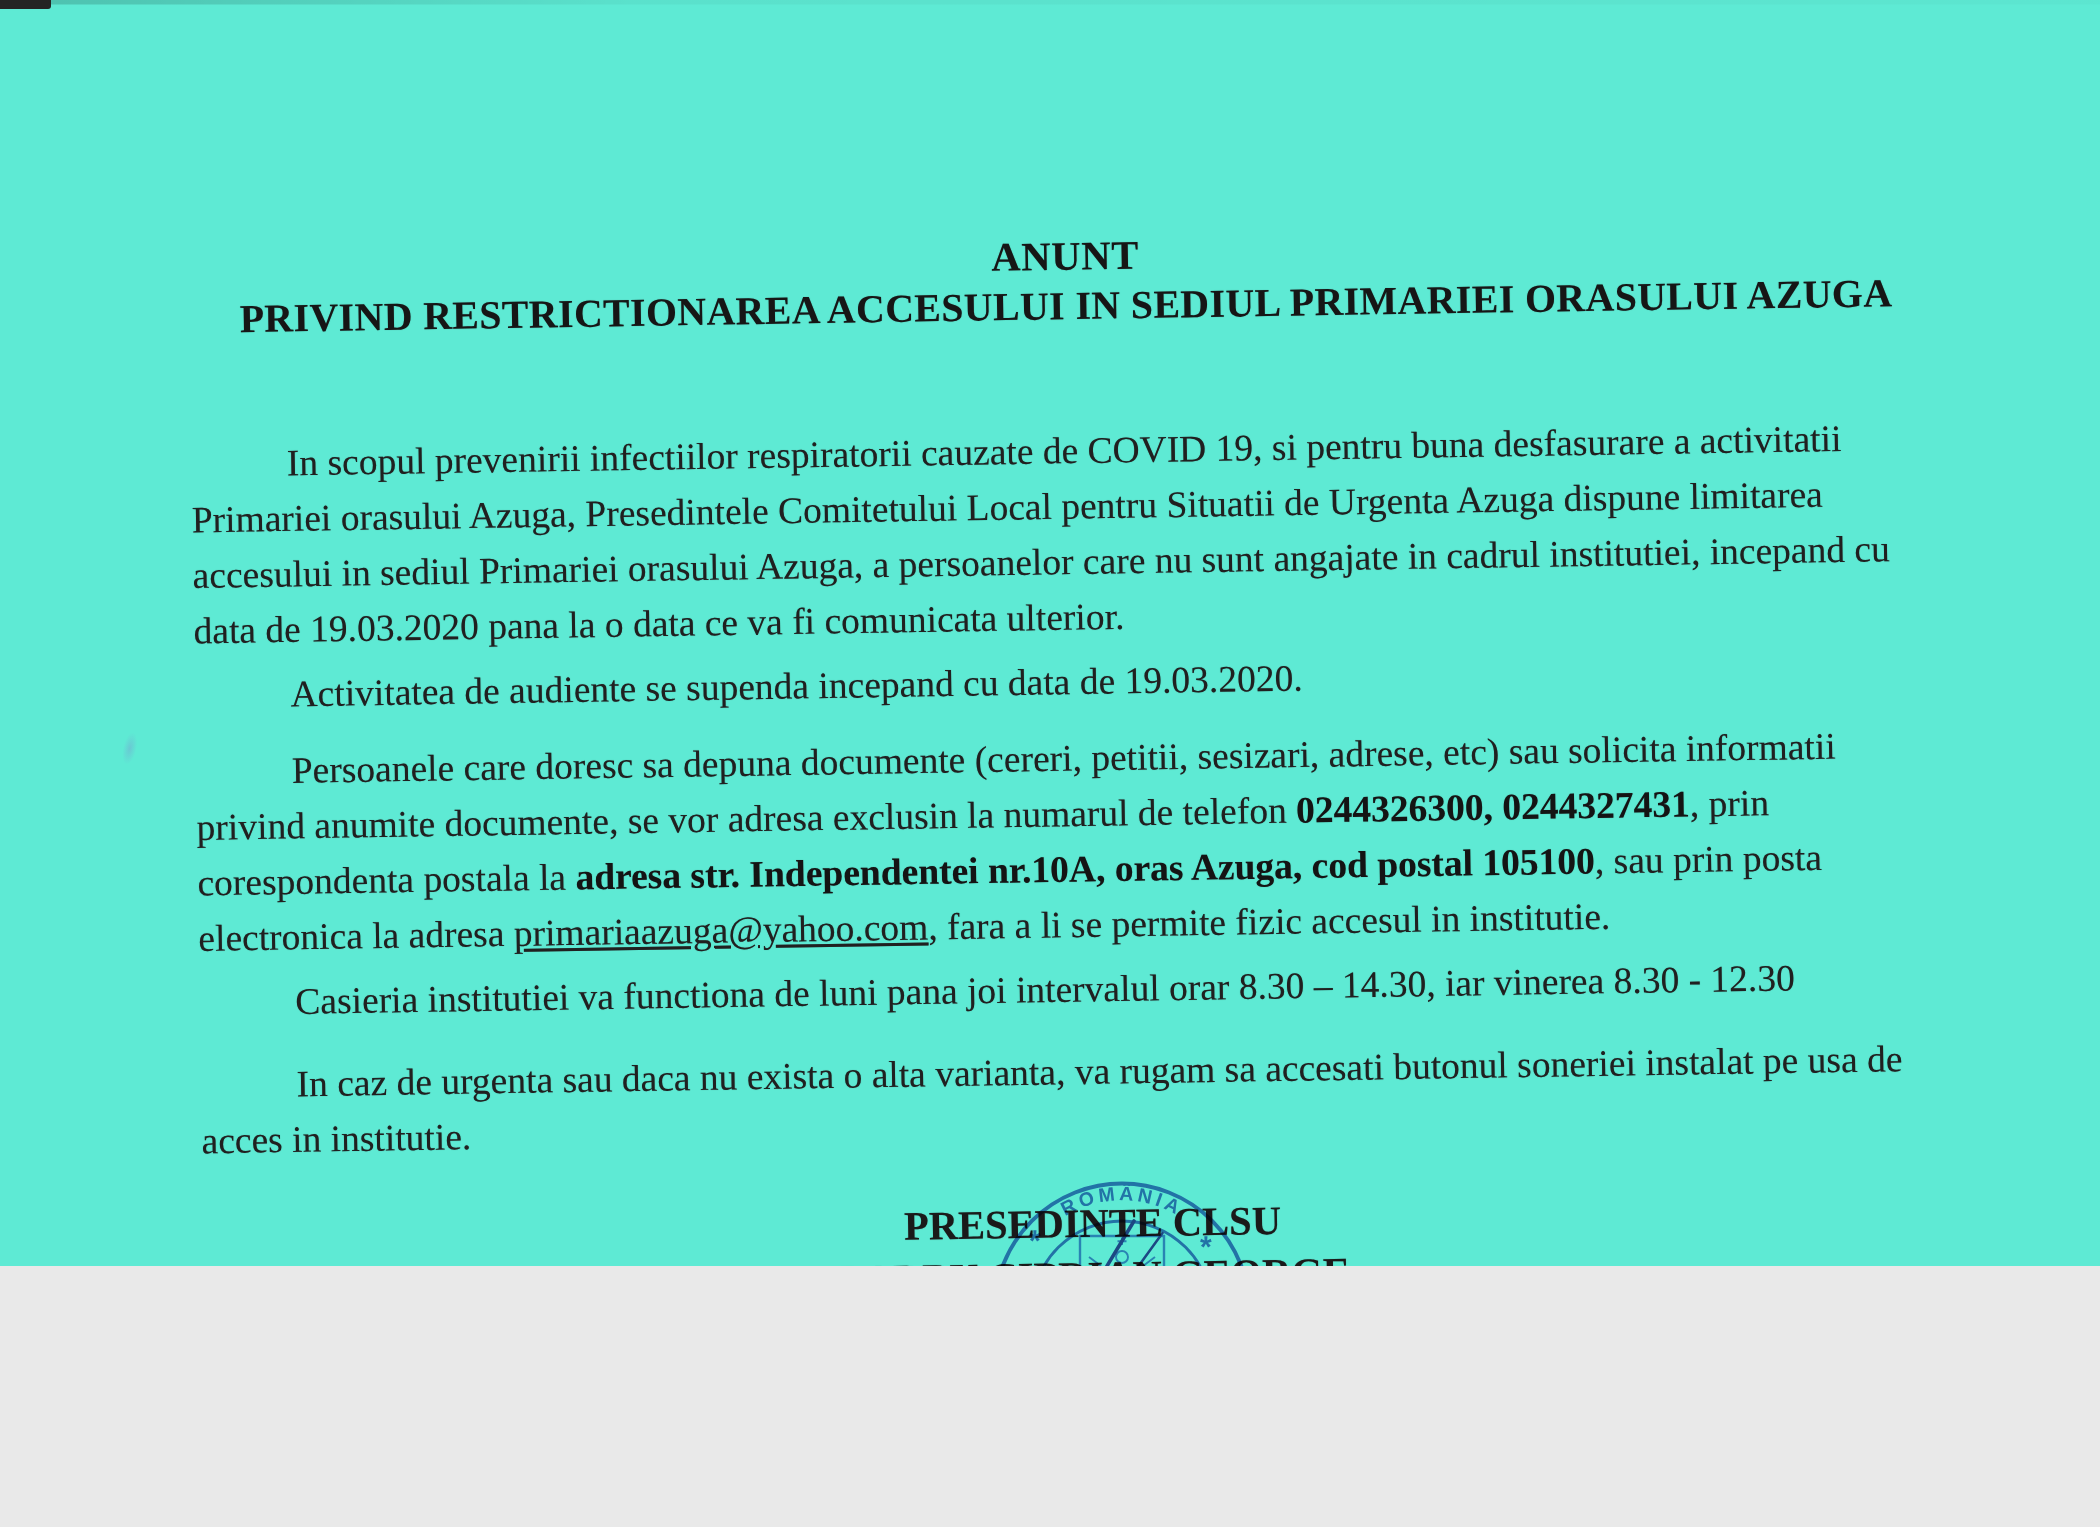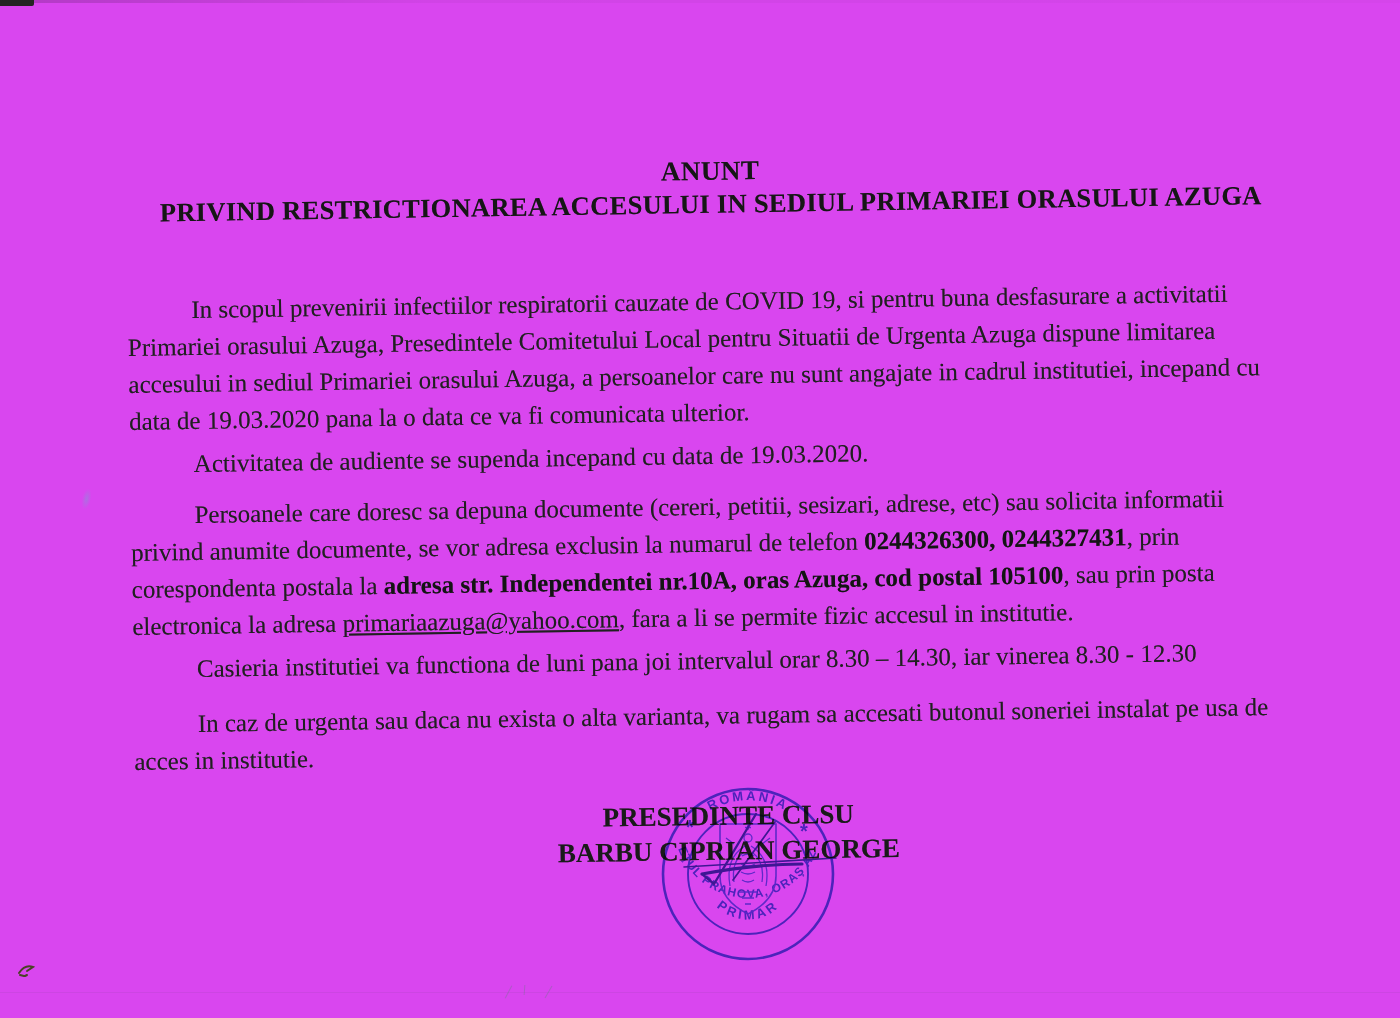--- a/index.html
+++ b/index.html
@@ -3,22 +3,22 @@
 <meta charset="utf-8">
 <style>
   html,body{margin:0;padding:0;}
   body{
     width:1400px;height:1018px;
     background:#e9e9e9;
     font-family:"Liberation Serif","DejaVu Serif",serif;
   }
   .page{
     position:relative;
-    width:1400px;height:1018px;
-    background:#d946ef;
+    width:1400px;height:844px;
+    background:#5eead4;
     overflow:hidden;
   }
   
   .artifact{position:absolute;pointer-events:none;}
   .top-strip{left:0;top:0;width:34px;height:6px;background:#242424;border-radius:0 0 2px 0;}
   .top-edge-line{left:0;top:0;width:100%;height:3px;background:linear-gradient(to right,rgba(0,0,0,.18),rgba(0,0,0,.04) 30%,rgba(0,0,0,.02));}
   .blue-smudge{left:82px;top:488px;width:9px;height:22px;border-radius:50%;
     background:radial-gradient(ellipse at center,rgba(120,160,210,.45),rgba(120,160,210,0) 70%);
     transform:rotate(12deg);}
   .bottom-scanline{left:0;top:992px;width:100%;height:1px;background:rgba(60,60,70,.07);}

